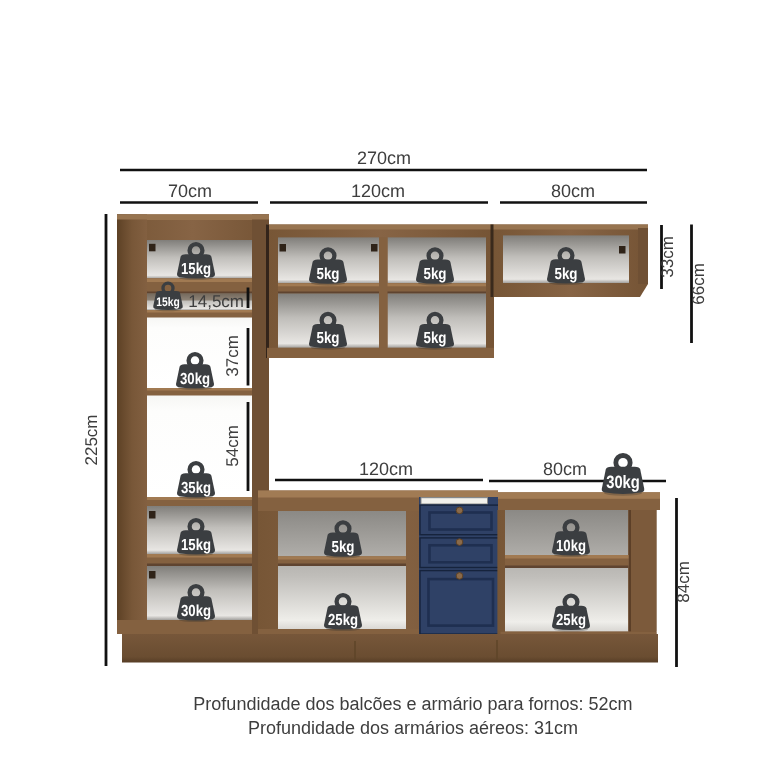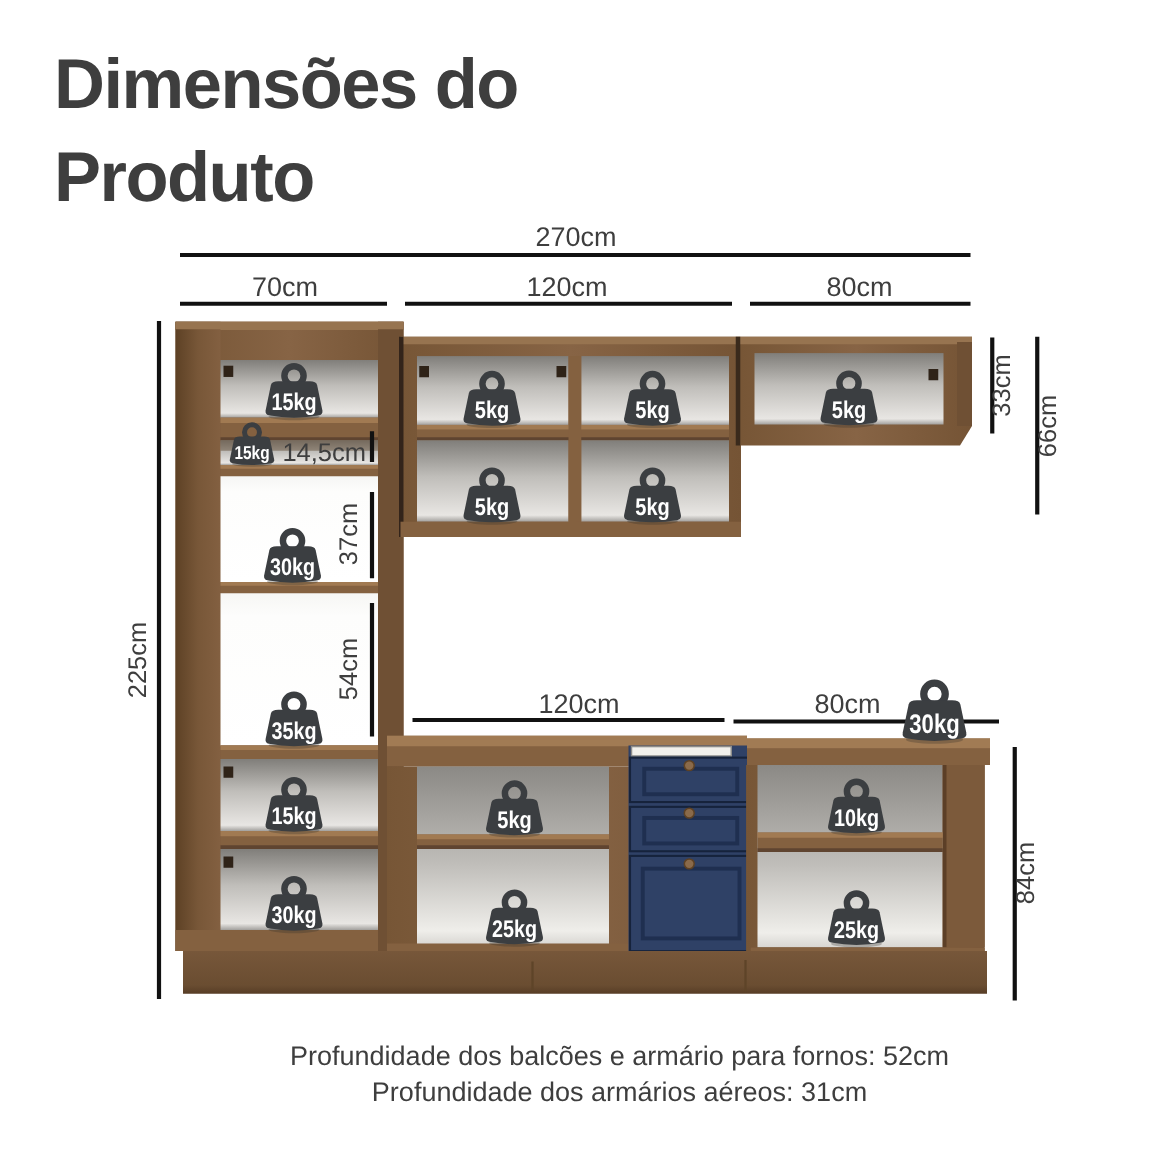--- a/index.html
+++ b/index.html
@@ -6,21 +6,20 @@
   #page{position:relative;width:780px;height:780px;background:#ffffff;overflow:hidden;
         font-family:"Liberation Sans", sans-serif;}
   #title{position:absolute;left:36px;top:25px;font-size:47px;line-height:62px;
          font-weight:bold;color:#3e3e3e;letter-spacing:-1px;}
   .btxt{position:absolute;width:780px;text-align:center;color:#3e3e3e;font-size:18px;}
 </style>
 </head>
 <body>
 <div id="page">
 
-  <div id="title">Dimensões do<br>Produto</div>
 
   <svg width="780" height="780" viewBox="0 0 780 780" style="position:absolute;left:0;top:0;" font-family="Liberation Sans, sans-serif" text-rendering="geometricPrecision">
     <defs>
       <linearGradient id="gInt" x1="0" y1="0" x2="0" y2="1">
         <stop offset="0" stop-color="#807e7a"></stop>
         <stop offset="0.45" stop-color="#c0beba"></stop>
         <stop offset="0.92" stop-color="#e8e6e3"></stop>
         <stop offset="1" stop-color="#a2a09d"></stop>
       </linearGradient>
       <linearGradient id="gIntB" x1="0" y1="0" x2="0" y2="1">

